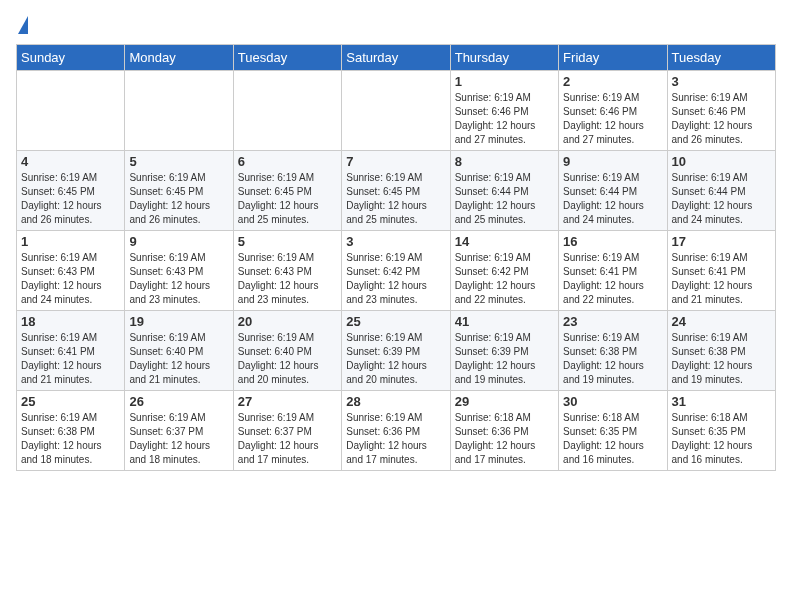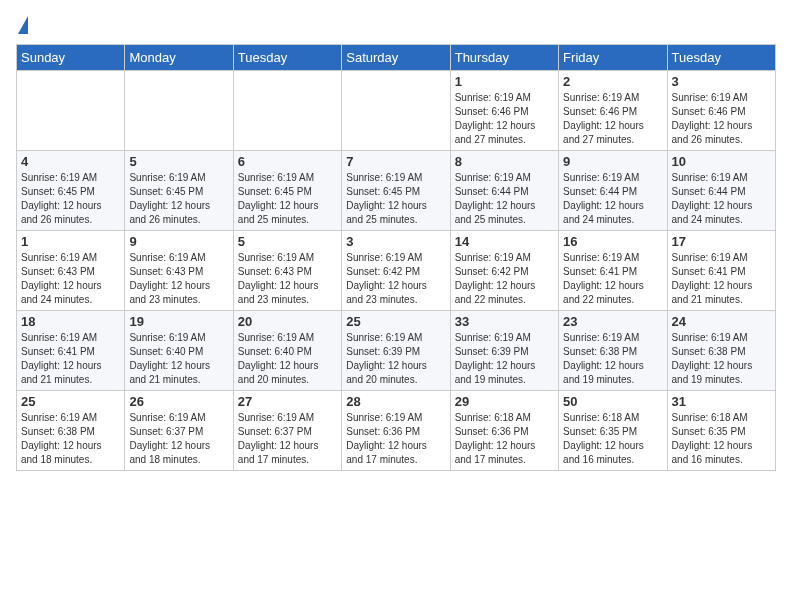--- a/index.html
+++ b/index.html
@@ -285,21 +285,21 @@
 and 20 minutes.</div>
         </td>
         <td>
           <div class="day-number">25</div>
           <div class="day-info">Sunrise: 6:19 AM
 Sunset: 6:39 PM
 Daylight: 12 hours
 and 20 minutes.</div>
         </td>
         <td>
-          <div class="day-number">33</div>
+          <div class="day-number">41</div>
           <div class="day-info">Sunrise: 6:19 AM
 Sunset: 6:39 PM
 Daylight: 12 hours
 and 19 minutes.</div>
         </td>
         <td>
           <div class="day-number">23</div>
           <div class="day-info">Sunrise: 6:19 AM
 Sunset: 6:38 PM
 Daylight: 12 hours
@@ -343,21 +343,21 @@
 and 17 minutes.</div>
         </td>
         <td>
           <div class="day-number">29</div>
           <div class="day-info">Sunrise: 6:18 AM
 Sunset: 6:36 PM
 Daylight: 12 hours
 and 17 minutes.</div>
         </td>
         <td>
-          <div class="day-number">50</div>
+          <div class="day-number">30</div>
           <div class="day-info">Sunrise: 6:18 AM
 Sunset: 6:35 PM
 Daylight: 12 hours
 and 16 minutes.</div>
         </td>
         <td>
           <div class="day-number">31</div>
           <div class="day-info">Sunrise: 6:18 AM
 Sunset: 6:35 PM
 Daylight: 12 hours

